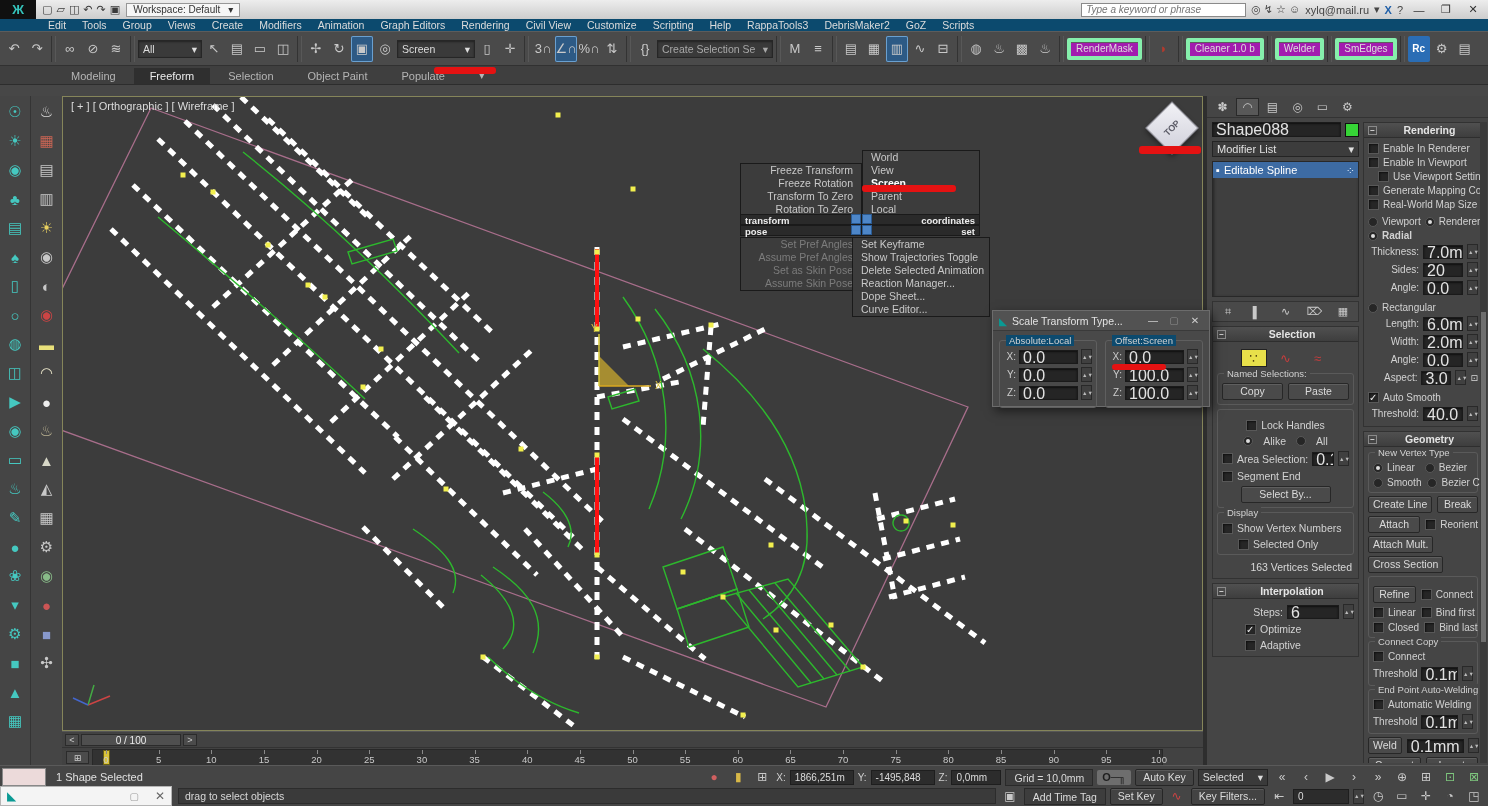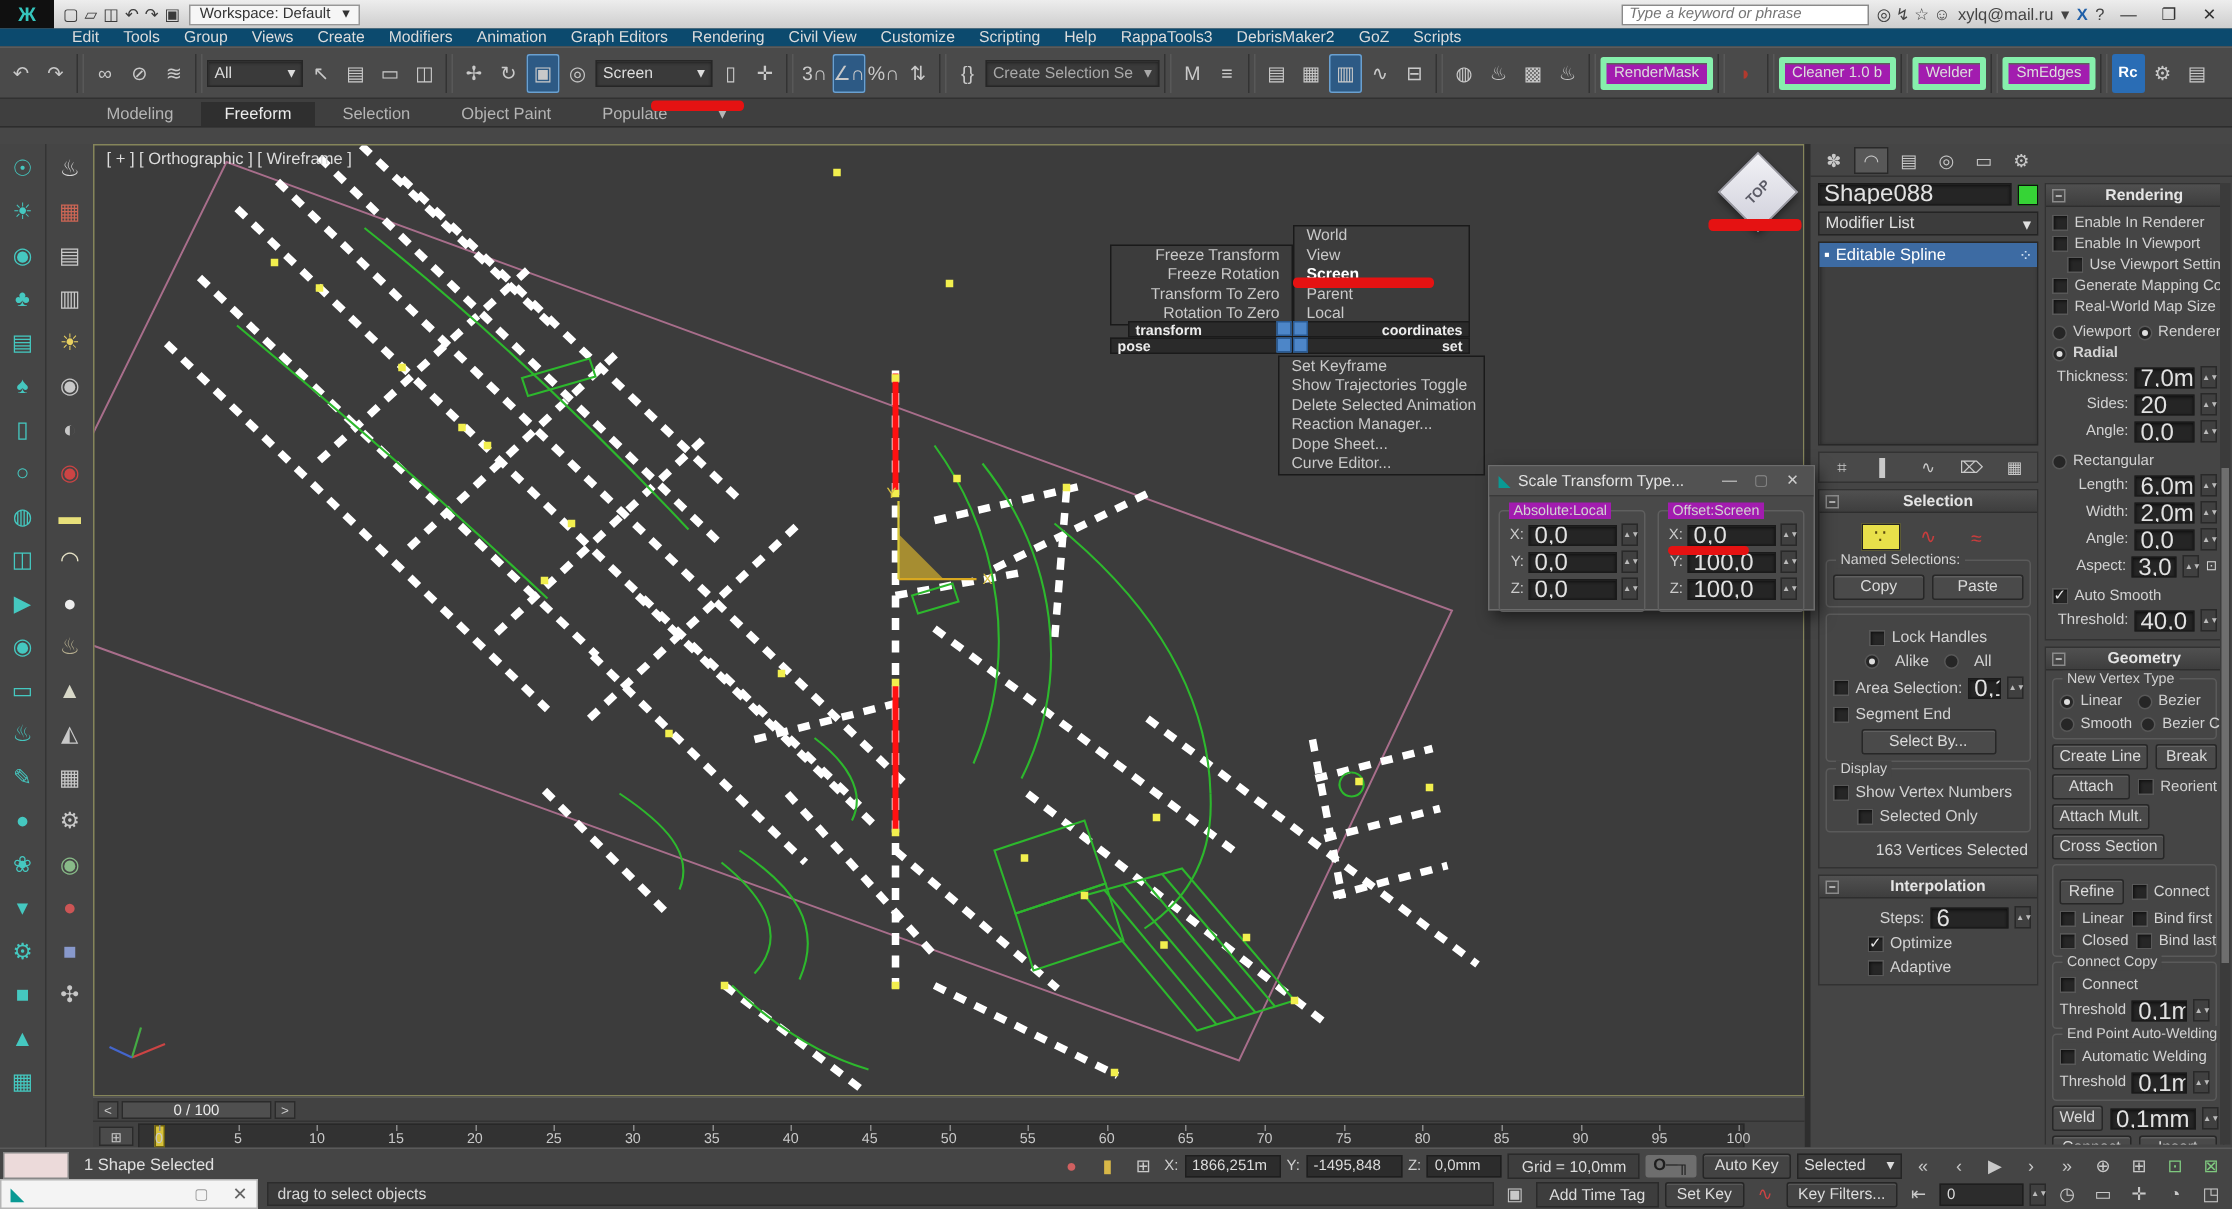--- a/index.html
+++ b/index.html
@@ -49,21 +49,21 @@
 .qitem.dis{color:#7c7c7c}
 .qcap{position:absolute;height:11px;line-height:11px;background:#2a2a2a;color:#ececec;font-weight:bold;font-size:9.5px;border:1px solid #1a1a1a;padding:0 4px}
 .qsq{position:absolute;width:10px;height:10px;background:#4d86c8;border:1px solid #2a5a92}
 
 #scaledlg{position:absolute;left:992px;top:310px;width:218px;height:97px;background:#494949;border:1px solid #6c6c6c;box-shadow:3px 4px 10px rgba(0,0,0,.55);z-index:40}
 .sd-title{height:20px;background:#525252;display:flex;align-items:center;padding:0 6px;gap:5px;font-size:10.5px;color:#e2e2e2;border-bottom:1px solid #3a3a3a}
 .sd-title .ttl{flex:1;white-space:nowrap;overflow:hidden}
 .sd-ctl{width:16px;text-align:center;color:#cfcfcf;font-size:10px}
 .sd-body{display:flex;gap:8px;padding:9px 6px 0}
 .sgrp{flex:1;border:1px solid #5f5f5f;border-radius:3px;position:relative;padding:8px 4px 4px}
-.glab{position:absolute;top:-6px;left:6px;background:#a21caf;padding:0 3px;font-size:9.5px;color:#d2d2d2;white-space:nowrap}
+.glab{position:absolute;top:-6px;left:6px;background:#0c4a6e;padding:0 3px;font-size:9.5px;color:#d2d2d2;white-space:nowrap}
 .srow{display:flex;align-items:center;gap:3px;margin-bottom:3px}
 .axl{width:12px;text-align:right;color:#ccc;font-size:10px;flex:none}
 .fld{background:#252525;border:1px solid #1a1a1a;box-shadow:inset 0 1px 2px #101010;color:#e2e2e2;font-size:16px;height:14px;line-height:13px;padding:0 3px;overflow:hidden;white-space:nowrap}
 .srow .fld{flex:1}
 .spin{width:11px;height:15px;display:flex;flex-direction:column;justify-content:center;background:#404040;border:1px solid #292929;color:#bbb;font-size:5.5px;line-height:6px;text-align:center;flex:none}
 
 .red-mark{position:absolute;background:#e51212;border-radius:3px;z-index:60}
 
 #panel{position:absolute;left:1203px;top:96px;width:285px;bottom:41px;background:#454545;border-left:4px solid #2e2e2e;z-index:5}
 .ptabs{height:22px;display:flex;align-items:center;padding-left:4px;gap:2px;border-bottom:1px solid #333}
@@ -418,28 +418,34 @@
         <div class="qitem on">Screen</div>
         <div class="qitem">Parent</div>
         <div class="qitem">Local</div>
       </div>
     <div class="qblock" id="q-left-top" style="left:0;top:13px;width:122px;text-align:right">
         <div class="qitem">Freeze Transform</div>
         <div class="qitem">Freeze Rotation</div>
         <div class="qitem">Transform To Zero</div>
         <div class="qitem">Rotation To Zero</div>
       </div>
-    <div class="qcap" style="left:12px;top:64px;width:122px">transform</div>
+    <div class="qcap" style="left:0;top:64px;width:122px">transform</div>
     <div class="qcap" style="left:122px;top:64px;width:118px;text-align:right">coordinates</div>
     <div class="qcap" style="left:0;top:75px;width:122px">pose</div>
     <div class="qcap" style="left:122px;top:75px;width:118px;text-align:right">set</div>
     <div class="qsq" style="left:111px;top:64px"></div>
     <div class="qsq" style="left:122px;top:64px"></div>
     <div class="qsq" style="left:111px;top:75px"></div>
     <div class="qsq" style="left:122px;top:75px"></div>
+    <div class="qblock" id="q-left-bottom" style="left:0;top:87px;width:122px;text-align:right">
+        <div class="qitem dis">Set Pref Angles</div>
+        <div class="qitem dis">Assume Pref Angles</div>
+        <div class="qitem dis">Set as Skin Pose</div>
+        <div class="qitem dis">Assume Skin Pose</div>
+      </div>
     <div class="qblock" id="q-right-bottom" style="left:112px;top:87px;width:138px">
         <div class="qitem">Set Keyframe</div>
         <div class="qitem">Show Trajectories Toggle</div>
         <div class="qitem">Delete Selected Animation</div>
         <div class="qitem">Reaction Manager...</div>
         <div class="qitem">Dope Sheet...</div>
         <div class="qitem">Curve Editor...</div>
       </div>
   </div>
 

